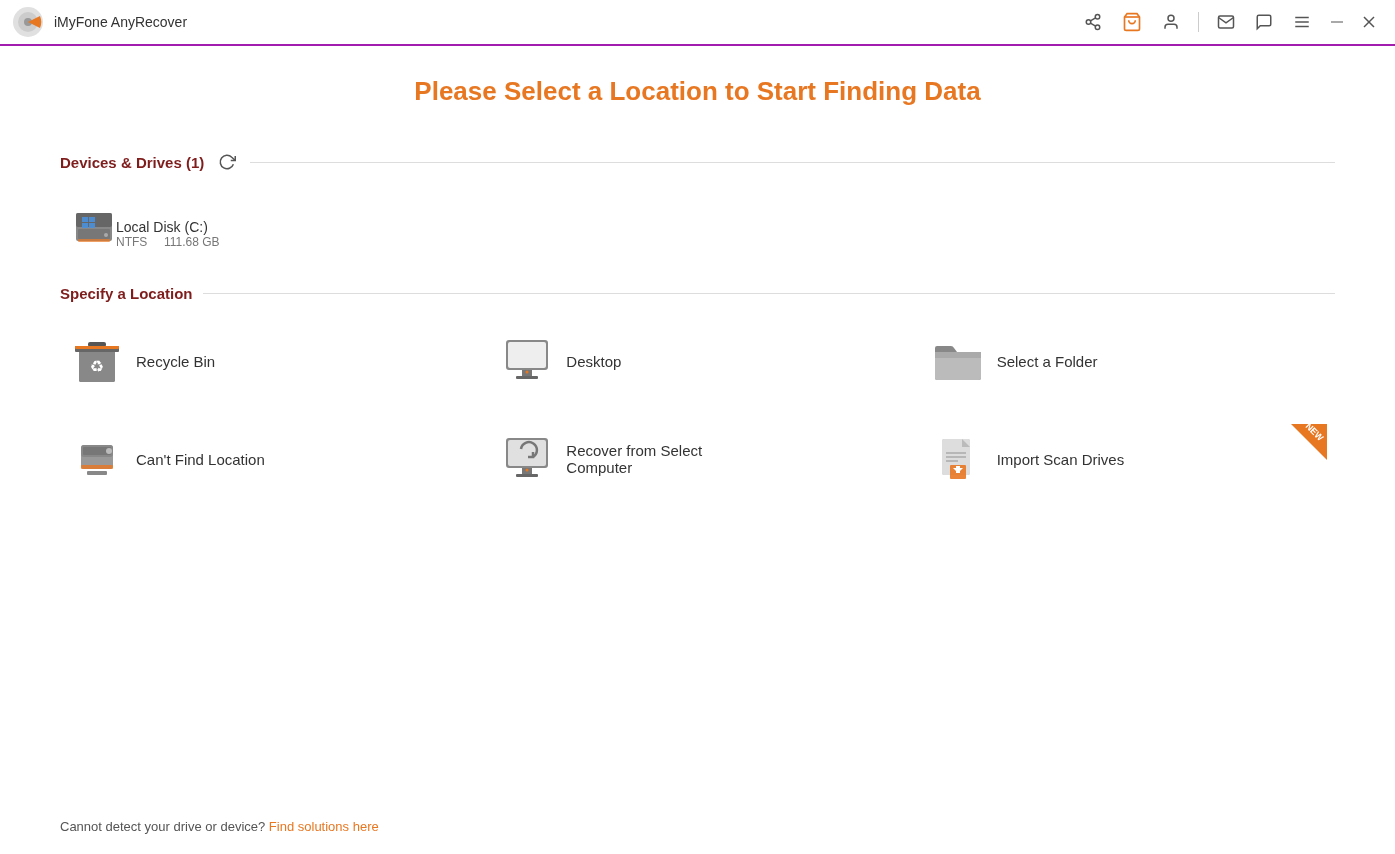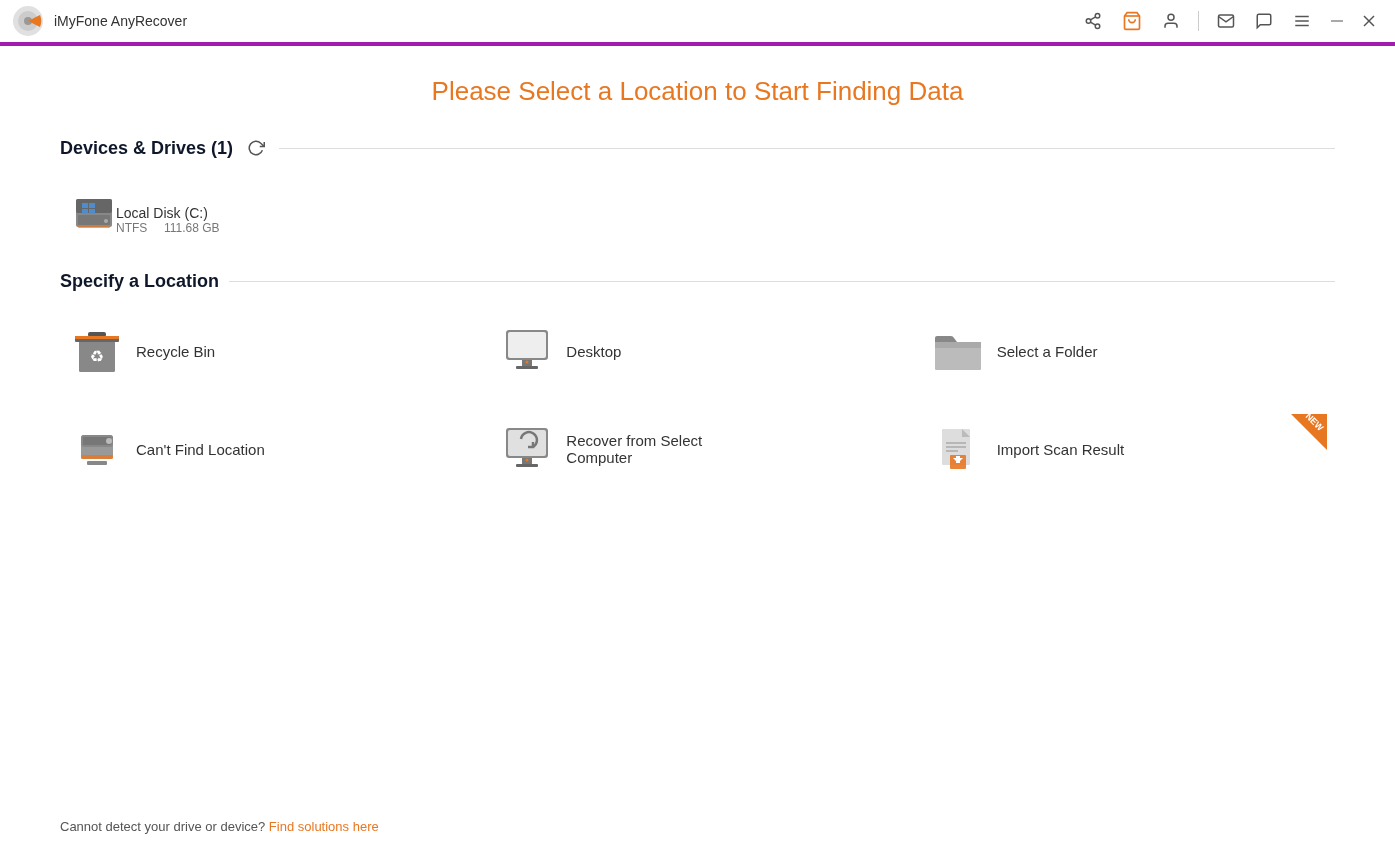--- a/index.html
+++ b/index.html
@@ -12,21 +12,21 @@
       position: relative;
     }
 
     
     .title-bar {
       display: flex;
       align-items: center;
       justify-content: space-between;
       padding: 6px 12px;
       background: #fff;
-      border-bottom: 4px solid #a21caf;
+      border-bottom: 2px solid #a21caf;
       height: 46px;
     }
     .title-bar-left {
       display: flex;
       align-items: center;
       gap: 10px;
     }
     .app-logo {
       width: 32px;
       height: 32px;
@@ -64,37 +64,37 @@
     .main-content {
       padding: 20px 60px;
       height: calc(854px - 46px);
       display: flex;
       flex-direction: column;
     }
 
     .page-title {
       text-align: center;
       font-size: 26px;
-      font-weight: 400;
+      font-weight: 700;
       color: #e87722;
-      margin-bottom: 30px;
+      margin-bottom: 44px;
       margin-top: 10px;
     }
 
     
     .section-header {
       display: flex;
       align-items: center;
       gap: 10px;
       margin-bottom: 24px;
     }
     .section-title {
-      font-size: 18px;
+      font-size: 15px;
       font-weight: 700;
-      color: #0f172a;
+      color: #7f1d1d;
       white-space: nowrap;
     }
     .section-line {
       flex: 1;
       height: 1px;
       background: #ddd;
     }
     .refresh-btn {
       background: none;
       border: none;
@@ -458,21 +458,21 @@
 
             <line x1="12" y1="18" x2="32" y2="18" stroke="#aaa" stroke-width="1.5"></line>
             <line x1="12" y1="22" x2="32" y2="22" stroke="#aaa" stroke-width="1.5"></line>
             <line x1="12" y1="26" x2="24" y2="26" stroke="#aaa" stroke-width="1.5"></line>
 
             <rect x="16" y="30" width="16" height="14" rx="1" fill="#e87722" opacity="0.9"></rect>
             <polygon points="24,38 19,33 29,33" fill="white"></polygon>
             <rect x="22" y="31" width="4" height="7" fill="white"></rect>
           </svg>
         </div>
-        <span class="advanced-label">Import Scan Result</span>
+        <span class="advanced-label">Import Scan Drives</span>
 
         <div class="new-badge">
           <span class="new-badge-text">NEW</span>
         </div>
       </div>
     </div>
   </div>
 
   <div class="bottom-bar">
     <span>Cannot detect your drive or device?</span>

